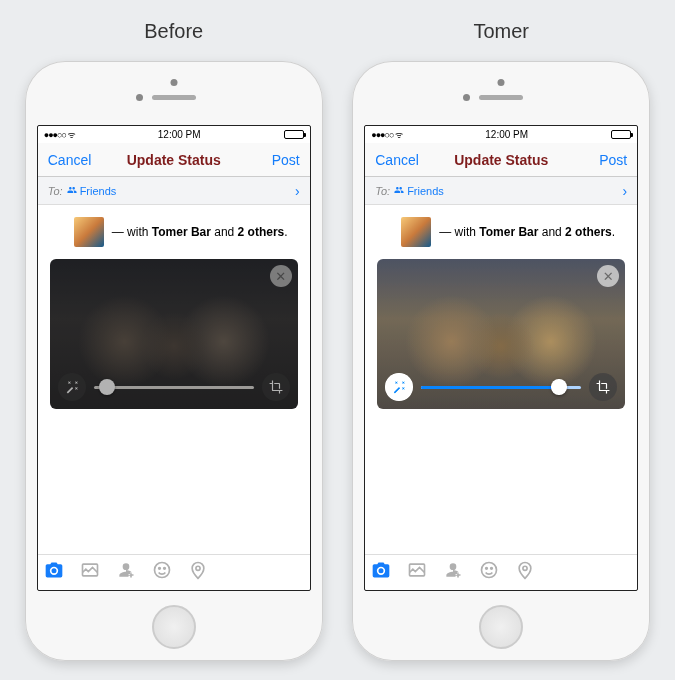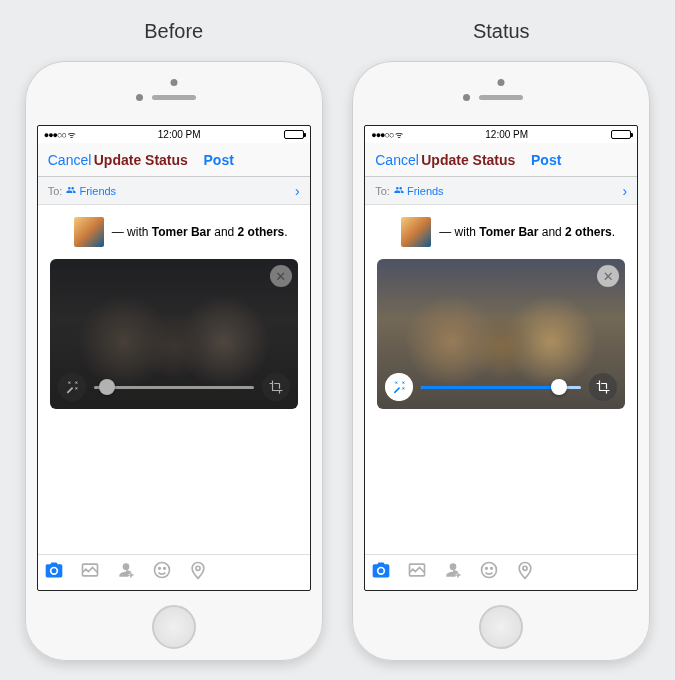--- a/index.html
+++ b/index.html
@@ -112,46 +112,46 @@
     border-radius: 0 1px 1px 0;
   }
   .statusbar .battery-fill {
     width: 100%; height: 100%; background: #000;
   }
   .navbar {
     height: 34px;
     border-bottom: 1px solid #ccc;
     display: flex;
     align-items: center;
-    justify-content: flex-start;
+    justify-content: space-between;
     padding: 0 10px;
     background: #f9f9f9;
   }
   .navbar .nav-left, .navbar .nav-right {
     color: #157dfb;
     font-size: 14px;
     min-width: 46px;
   }
-  .navbar .nav-right { text-align: right; font-weight: 700; }
+  .navbar .nav-right { text-align: right; font-weight: 400; }
   .navbar .nav-title {
     font-size: 14px;
     font-weight: 600;
     color: #7f1d1d;
   }
   .audience-row {
     height: 28px;
     background: #f3f4f6;
     border-bottom: 1px solid #ddd;
     display: flex;
     align-items: center;
     padding: 0 10px;
     font-size: 11px;
     color: #888;
   }
-  .audience-row .to-label { margin-right: 4px; }
+  .audience-row .to-label { margin-right: 4px; font-style: italic; }
   .audience-row .audience-icon {
     color: #157dfb;
     margin-right: 3px;
   }
   .audience-row .audience-value { color: #157dfb; }
   .audience-row .chevron {
     margin-left: auto;
     color: #157dfb;
     font-size: 14px;
   }
@@ -367,21 +367,21 @@
               </svg>
           </span>
         </div>
 
       </div>
       <div class="home-button"></div>
     </div>
   </div>
 
   <div class="phone-column">
-    <div class="col-label">Status</div>
+    <div class="col-label">Tomer</div>
     <div class="phone">
       <div class="camera-dot"></div>
       <div class="speaker"></div>
       <div class="sensor-dot"></div>
       <div class="screen">
 
         <div class="statusbar">
           <span class="signal">●●●○○ ᯤ</span>
           <span class="time">12:00 PM</span>
           <span class="battery"><span class="battery-fill"></span></span>

